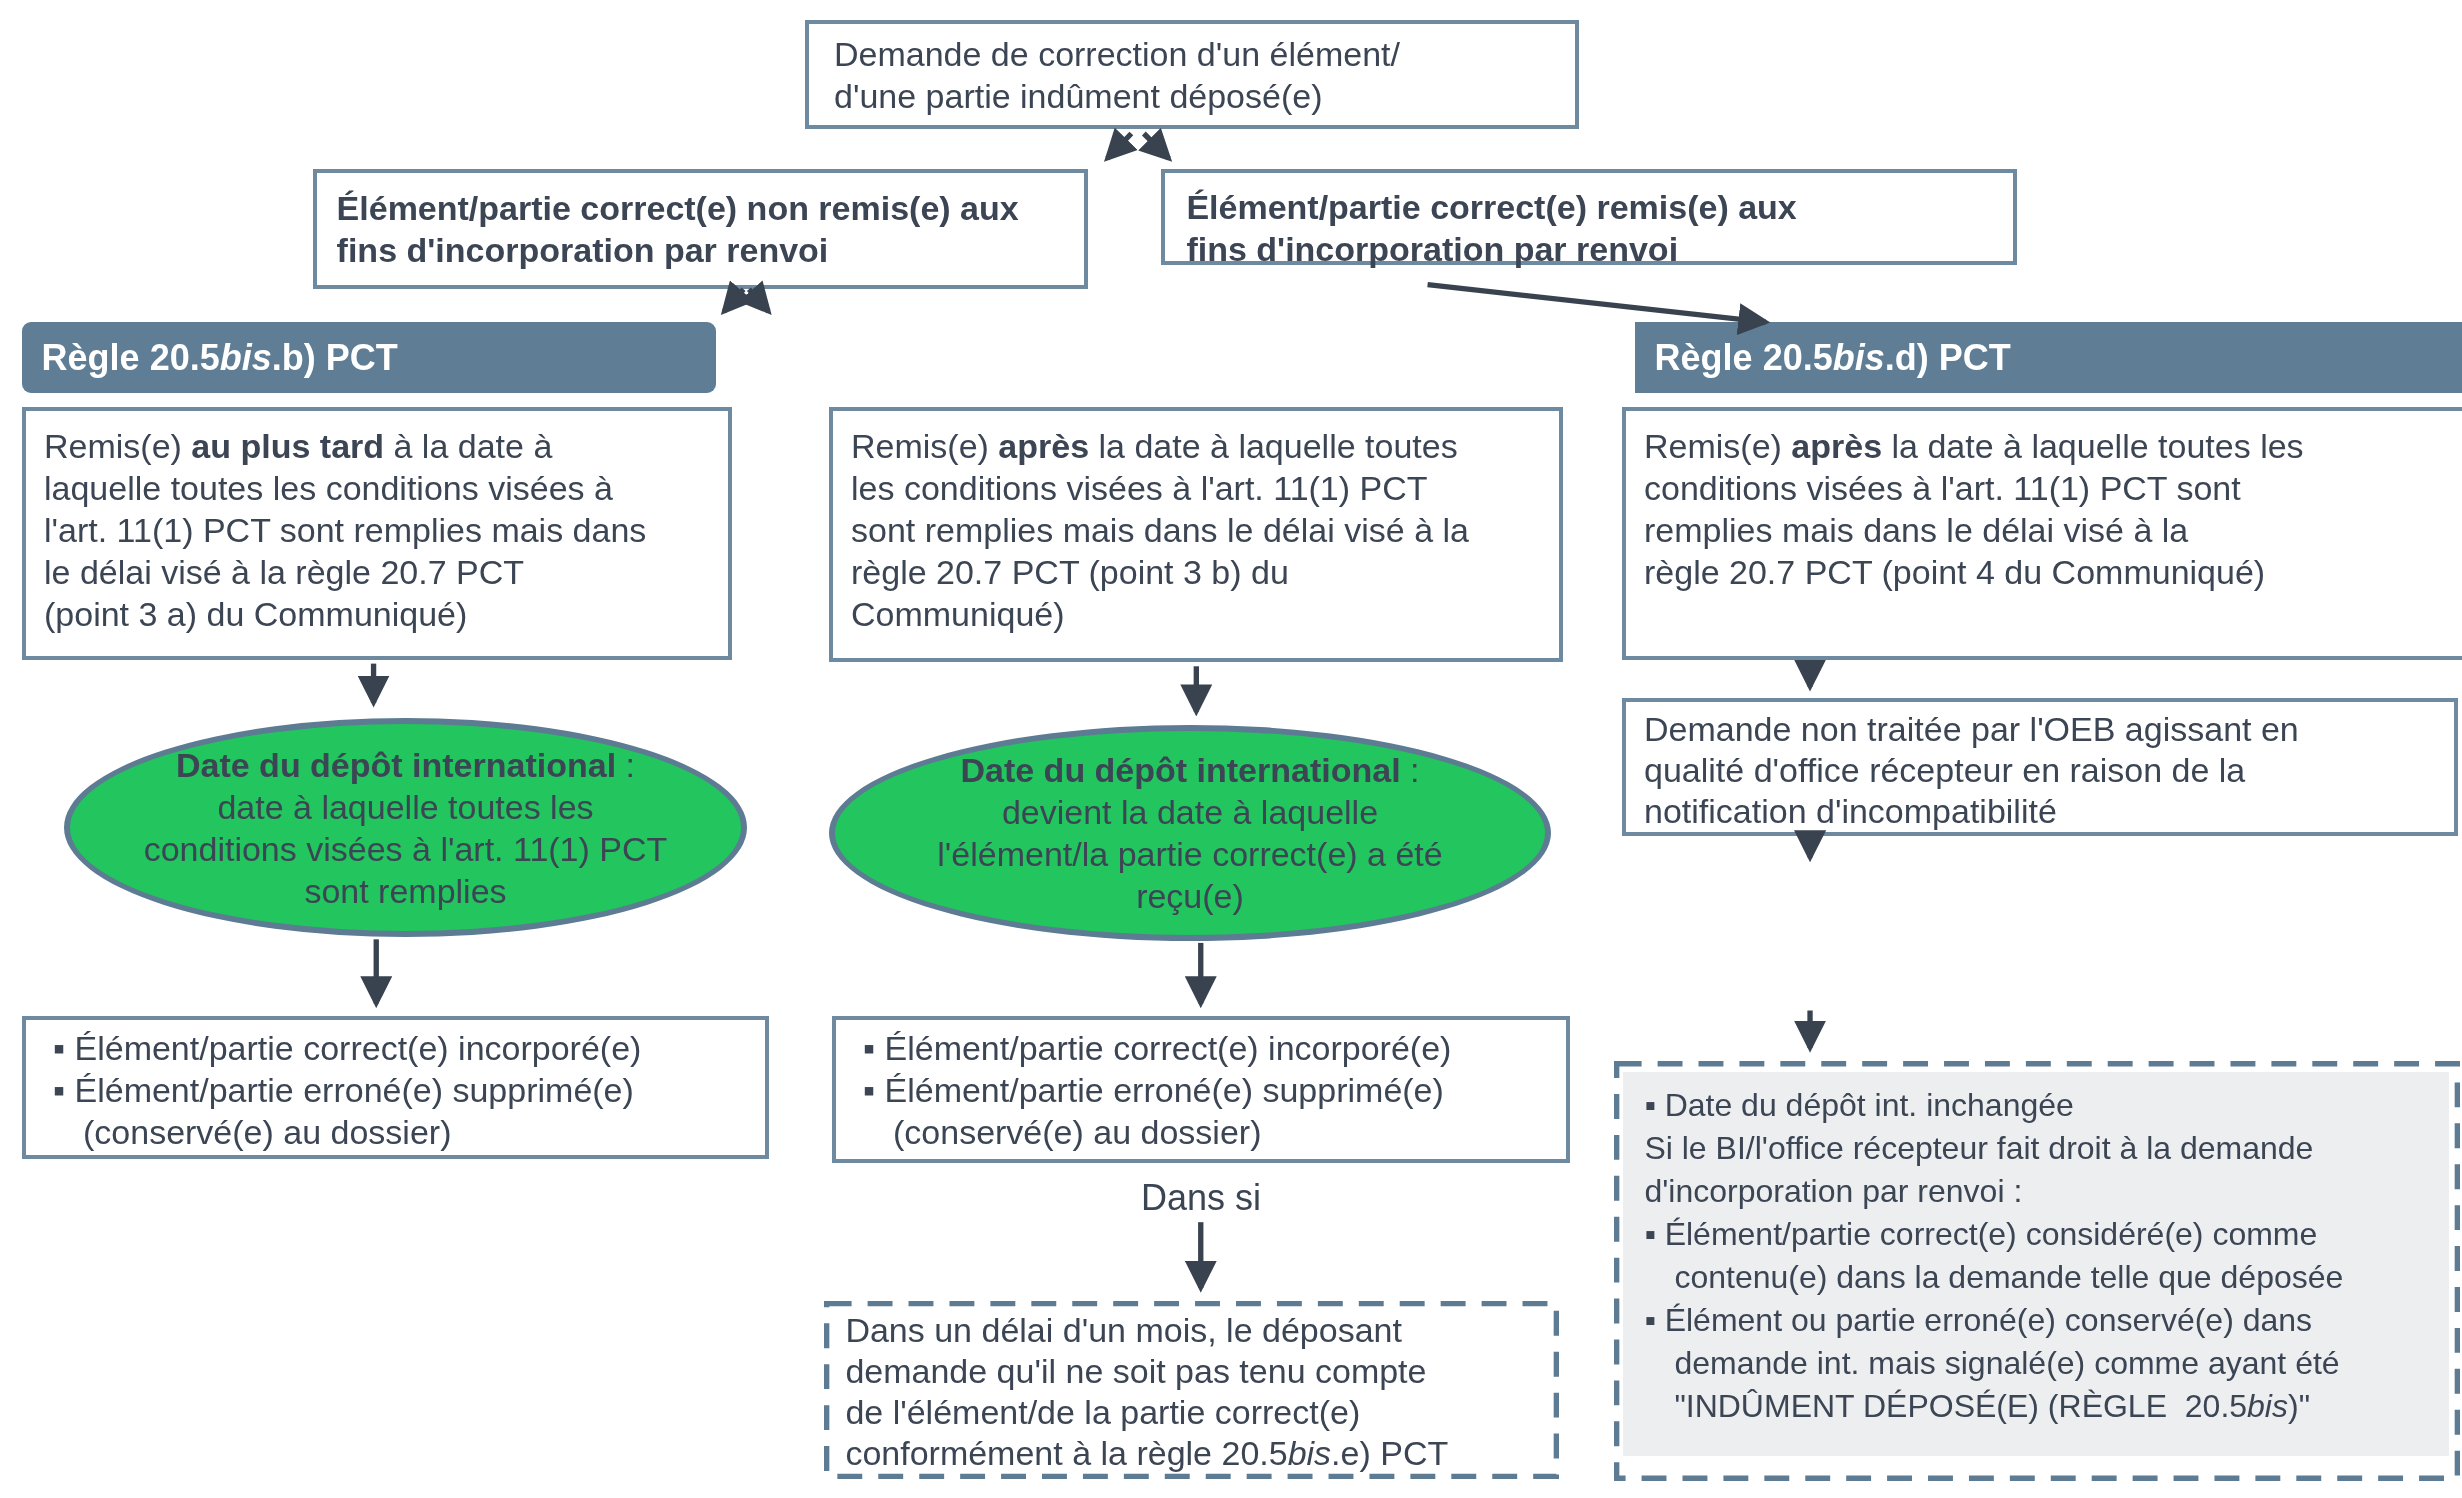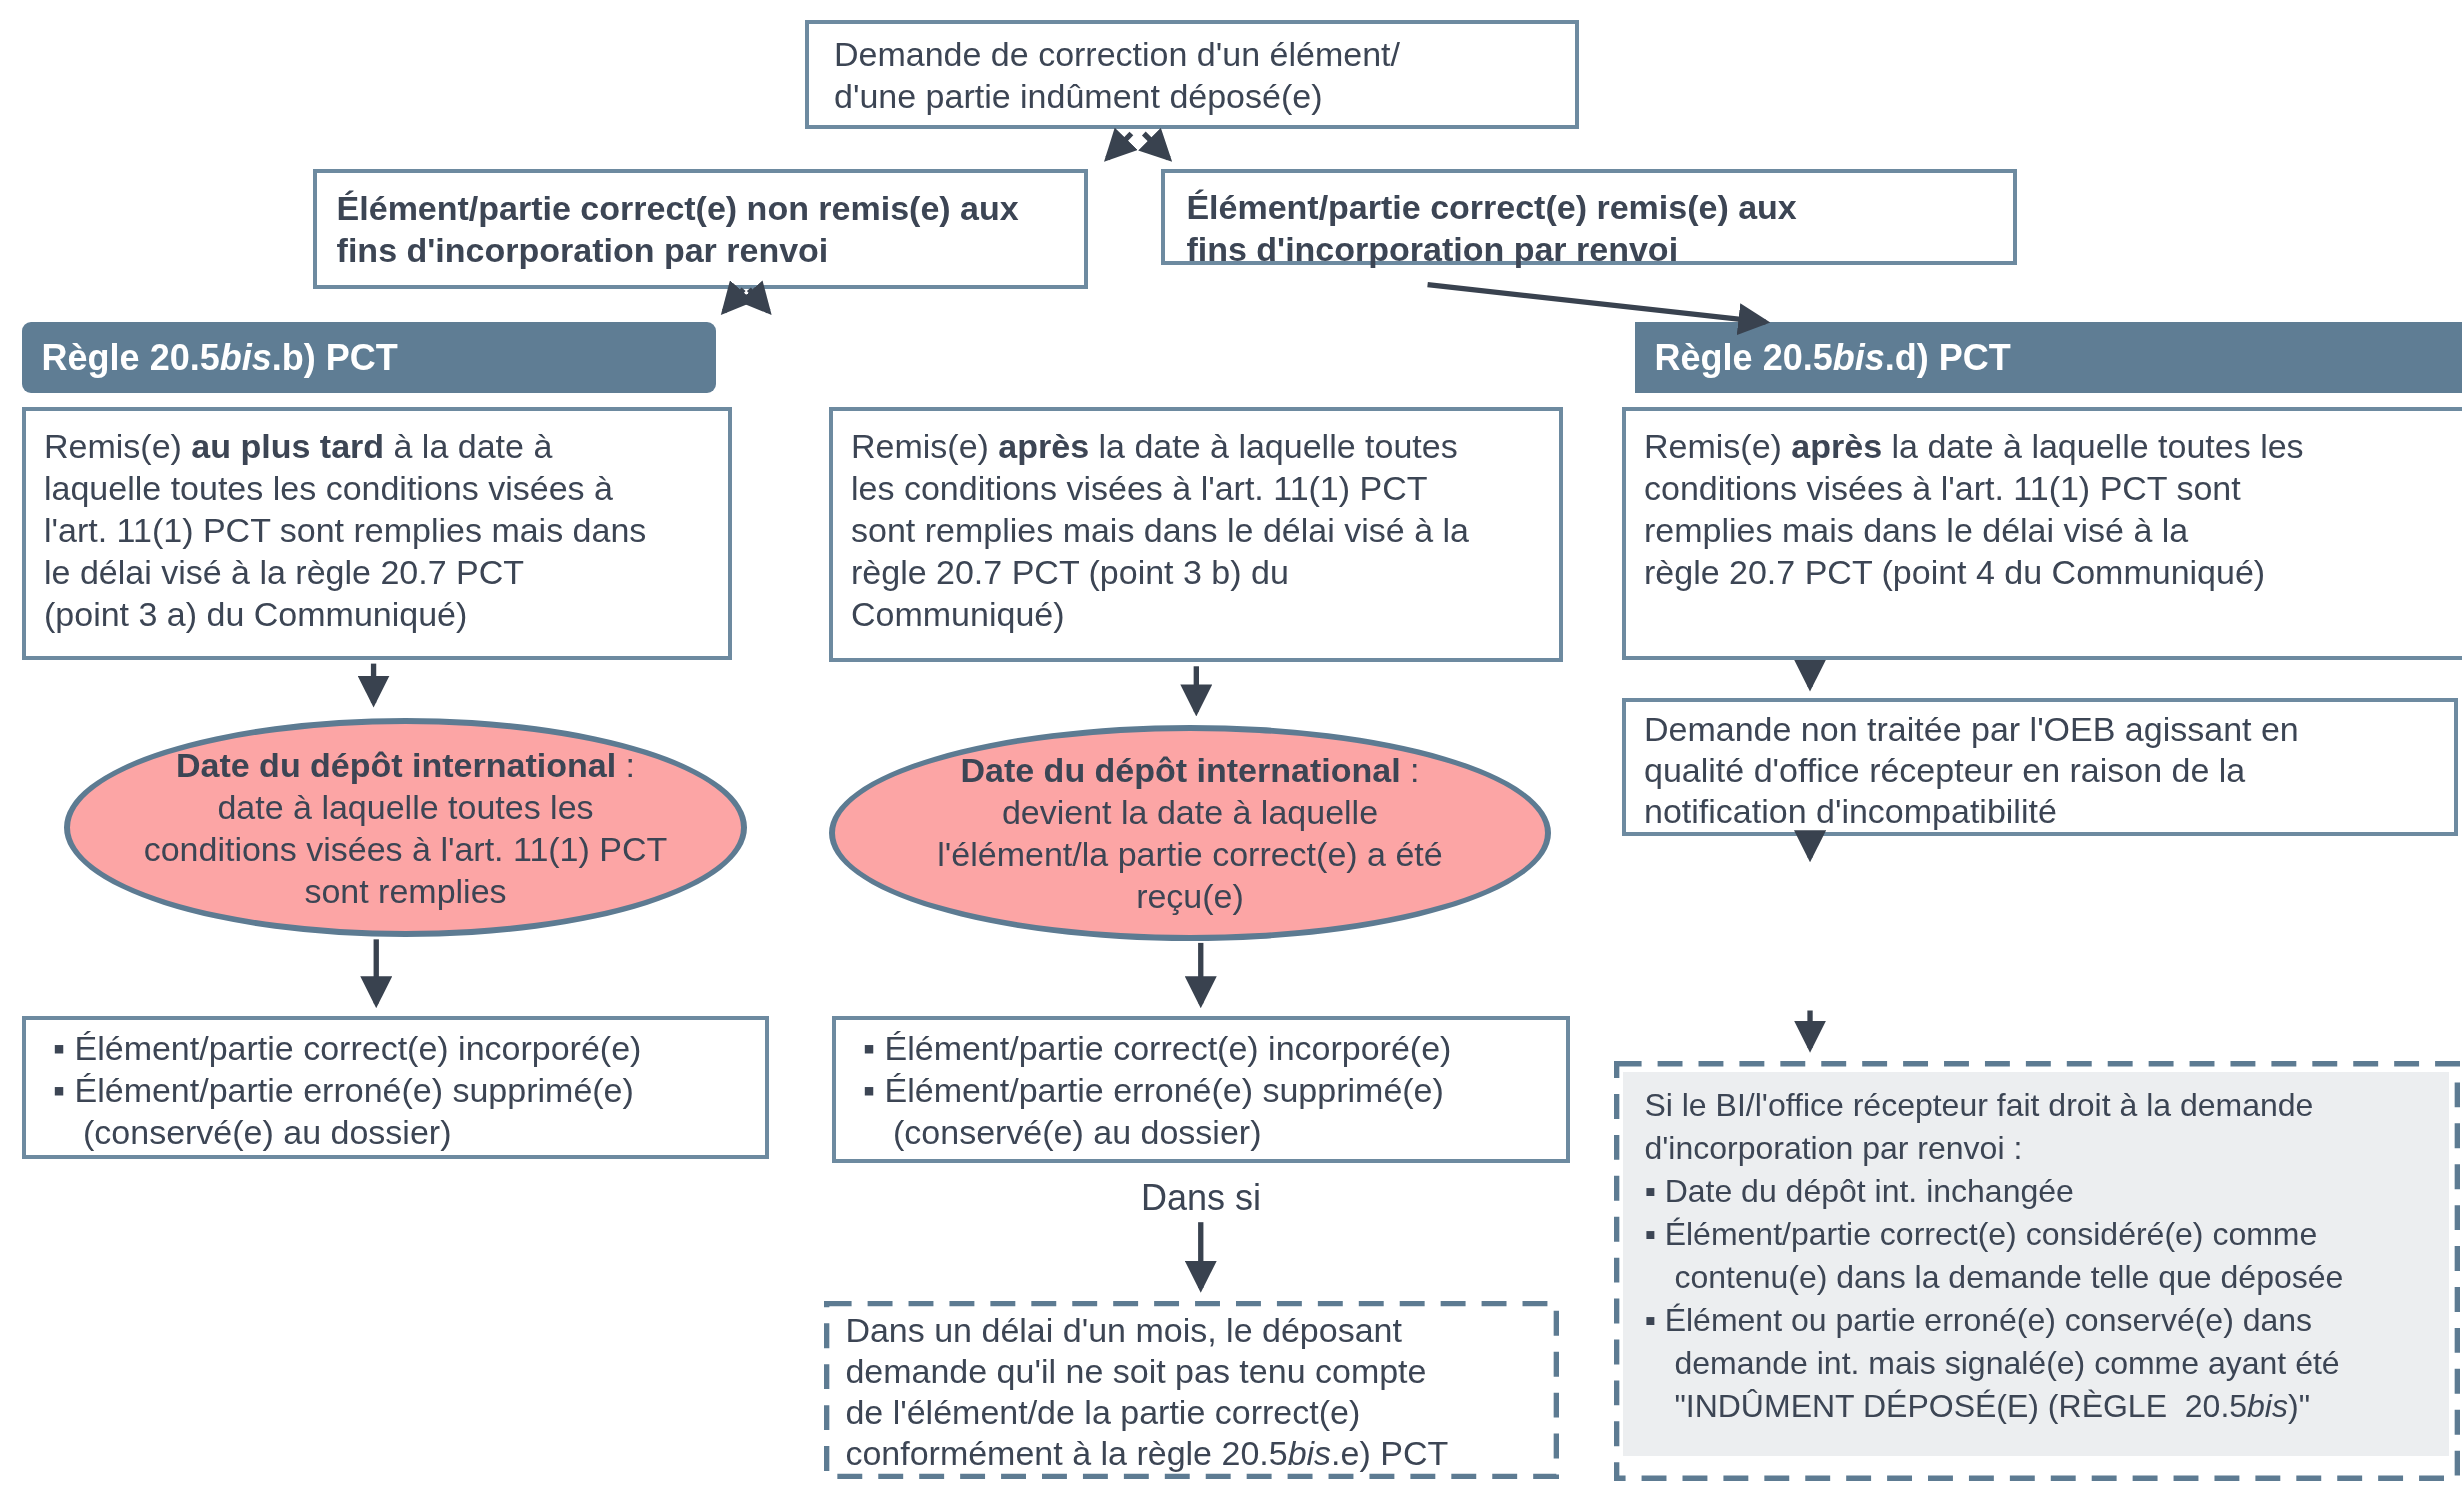--- a/index.html
+++ b/index.html
@@ -14,21 +14,21 @@
   }
   .abs{position:absolute; box-sizing:border-box;}
   .box{border:4.4px solid var(--border); background:#fff;}
   .txt{font-size:34px; line-height:42px; color:var(--text); white-space:pre-line;}
   .hdr{
     background:var(--slate); color:#fff; display:flex; align-items:center;
     padding-left:19.6px; font-size:36px; line-height:1;
   }
   .hdr .txt{color:#fff; font-size:36px;}
   .ellipse{
-    border:6.2px solid var(--shape); border-radius:50%; background:#fca5a5;
+    border:6.2px solid var(--shape); border-radius:50%; background:#22c55e;
     display:flex; align-items:center; justify-content:center; text-align:center;
   }
   .bullet-item{padding-left:30px; text-indent:-30px;}
   .panel{background:var(--panel);}
   .overlay{position:absolute; left:0; top:0; width:2462px; height:1498px; pointer-events:none;}
   .arrow-line{stroke:var(--arrow,#39424f); stroke-width:6; fill:none;}
   .dash-rect{stroke:var(--shape,#5d7b92); stroke-width:6; fill:none; stroke-dasharray:28 18;}
   #ah-tip{fill:var(--arrow,#39424f);}
   .center{text-align:center;}
 </style>
@@ -119,23 +119,23 @@
 demande qu'il ne soit pas tenu compte
 de l'élément/de la partie correct(e)
 conformément à la règle 20.5</span><span style="font-style: italic;">bis</span><span>.e) PCT</span></div>
   </div>
 
   <div class="abs" style="left:1614px;top:1061px;width:846px;height:420px;">
     <svg class="abs" style="left:0;top:0;" width="846" height="420" viewBox="0 0 951 472">
       <rect class="dash-rect" x="3" y="3" width="945" height="466"></rect>
     </svg>
     <div class="abs panel" style="left:9px;top:10.7px;width:826px;height:384px;padding:12.5px 0 0 21.4px;box-sizing:border-box;">
+      <div class="txt bullet-item" style="font-size:32px;line-height:43px;"><span>▪ Date du dépôt int. inchangée</span></div>
       <div class="txt" style="font-size:32px;line-height:43px;"><span>Si le BI/l'office récepteur fait droit à la demande
 d'incorporation par renvoi :</span></div>
-      <div class="txt bullet-item" style="font-size:32px;line-height:43px;"><span>▪ Date du dépôt int. inchangée</span></div>
       <div class="txt bullet-item" style="font-size:32px;line-height:43px;"><span>▪ Élément/partie correct(e) considéré(e) comme
 contenu(e) dans la demande telle que déposée</span></div>
       <div class="txt bullet-item" style="font-size:32px;line-height:43px;"><span>▪ Élément ou partie erroné(e) conservé(e) dans
 demande int. mais signalé(e) comme ayant été
 "INDÛMENT DÉPOSÉ(E) (RÈGLE&nbsp; 20.5</span><span style="font-style: italic;">bis</span><span>)"</span></div>
     </div>
   </div>
 
   <svg class="overlay" viewBox="0 0 2768 1684">
     <defs>

